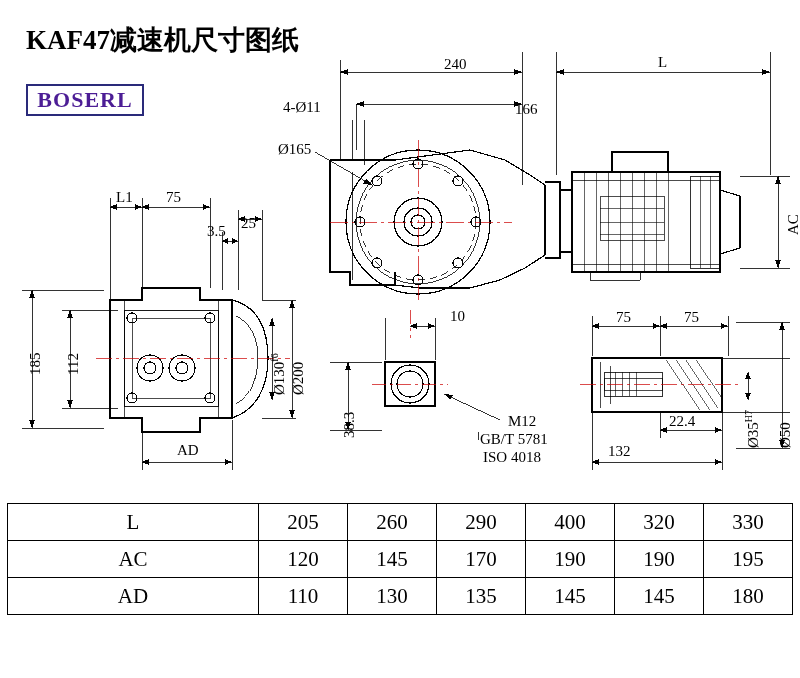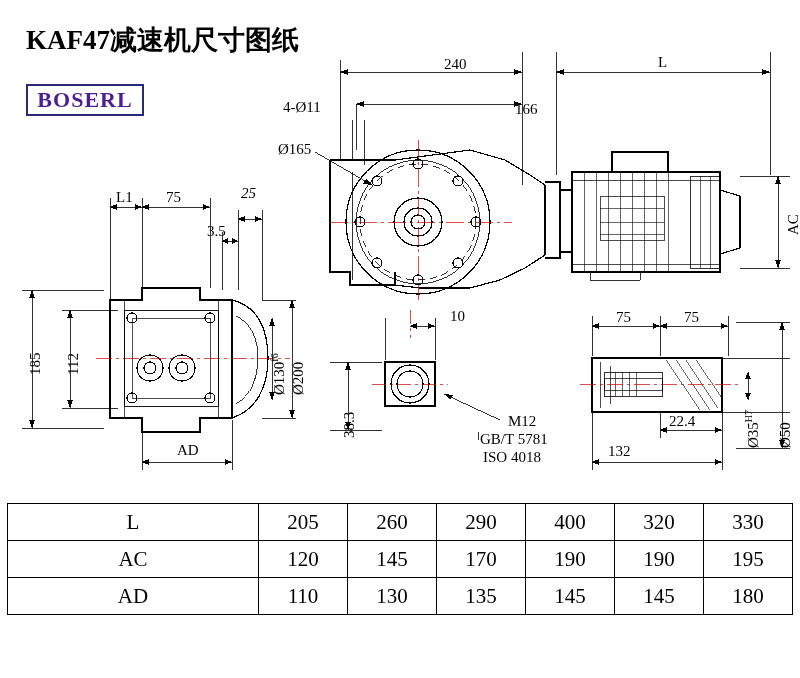--- a/index.html
+++ b/index.html
@@ -354,21 +354,21 @@
 
   <div class="lbl" style="left:444px; top:57px;">240</div>
   <div class="lbl" style="left:658px; top:55px;">L</div>
   <div class="lbl" style="left:283px; top:100px;">4-Ø11</div>
   <div class="lbl" style="left:473px; top:102px;margin-left:42px;">166</div>
   <div class="lbl" style="left:278px; top:142px;">Ø165</div>
   <div class="lbl vert" style="left:786px; top:235px;">AC</div>
 
   <div class="lbl" style="left:116px; top:190px;">L1</div>
   <div class="lbl" style="left:166px; top:190px;">75</div>
-  <div class="lbl" style="left:241px; top:186px;font-style:italic;">25</div>
+  <div class="lbl" style="left:241px; top:216px;">25</div>
   <div class="lbl" style="left:207px; top:224px;">3.5</div>
 
   <div class="lbl vert" style="left:28px; top:375px;">185</div>
   <div class="lbl vert" style="left:66px; top:375px;">112</div>
 
   <div class="lbl vert" style="left:270px; top:395px;"><span>Ø130</span><sup class="sfx">f6</sup></div>
   <div class="lbl vert" style="left:291px; top:395px;">Ø200</div>
 
   <div class="lbl" style="left:177px; top:443px;">AD</div>
 

